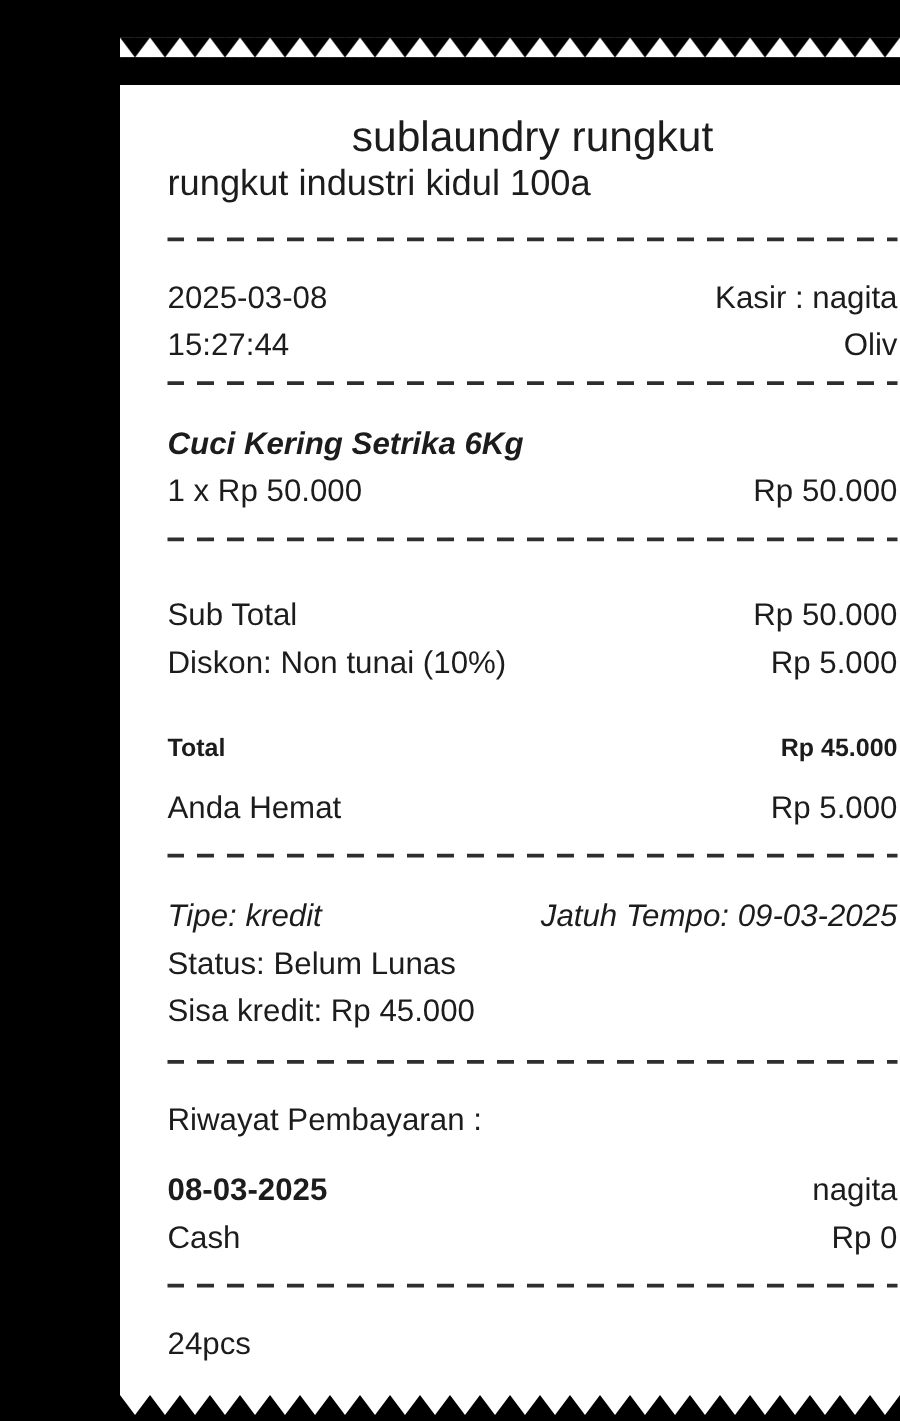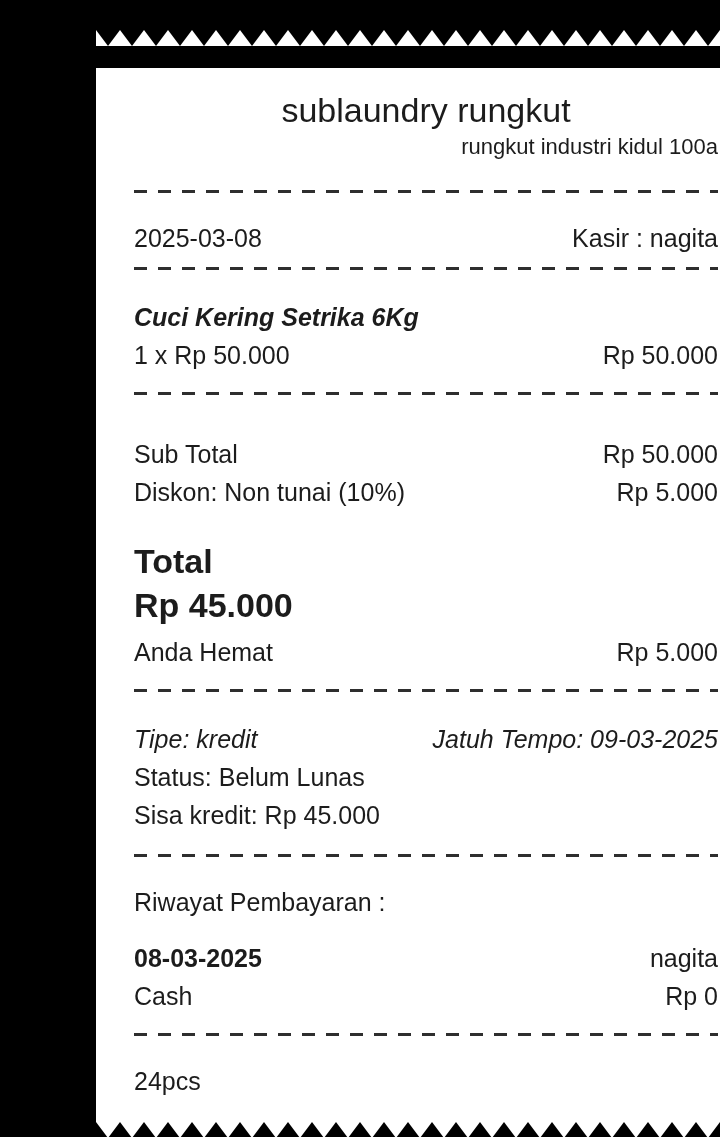--- a/index.html
+++ b/index.html
@@ -30,22 +30,22 @@
     width: 660px;
   }
   .store-name {
     margin-top: 22px;
     text-align: center;
     font-size: 34px;
     line-height: 40px;
     padding-top: 22px;
   }
   .store-address {
-    text-align: right;
-    font-size: 22px;
+    text-align: left;
+    font-size: 29px;
     line-height: 34px;
   }
   .dash {
     height: 3px;
     background: repeating-linear-gradient(to right, #2e2e2e 0 13px, transparent 13px 24px);
   }
   .dash.d1 { margin-top: 26px; }
   .dash.d2 { margin-top: 10px; }
   .dash.d3 { margin-top: 18px; }
   .dash.d4 { margin-top: 18px; }
@@ -57,25 +57,24 @@
     align-items: flex-start;
     font-size: 25px;
     line-height: 38px;
   }
   .row.mt-lg { margin-top: 26px; }
   .row.mt-md { margin-top: 28px; font-style: italic; }
   .row.mt-sm { margin-top: 18px; }
   .row.mt-xl { margin-top: 40px; gap: 42px; }
   .bold { font-weight: bold; }
   .total-row {
-    font-size: 34px;
+    font-size: 20px;
     line-height: 44px;
     font-weight: bold;
     margin-top: 28px;
-    flex-direction: column;
   }
   .savings-row { margin-top: 6px; }
   .footer-count {
     text-align: left;
     font-size: 25px;
     line-height: 38px;
     margin-top: 26px;
   }
 </style>
 </head>
@@ -96,20 +95,24 @@
   <div class="paper">
 
     <div class="store-name bold" style="font-weight: normal;">sublaundry rungkut</div>
     <div class="store-address">rungkut industri kidul 100a</div>
 
     <div class="dash d1"></div>
 
     <div class="row mt-lg">
       <span>2025-03-08</span>
       <span>Kasir : nagita</span>
+    </div>
+    <div class="row">
+      <span>15:27:44</span>
+      <span>Oliv</span>
     </div>
 
     <div class="dash d2"></div>
 
     <div class="row mt-md bold">
       <span>Cuci Kering Setrika 6Kg</span>
     </div>
     <div class="row">
       <span>1 x Rp 50.000</span>
       <span>Rp 50.000</span>

